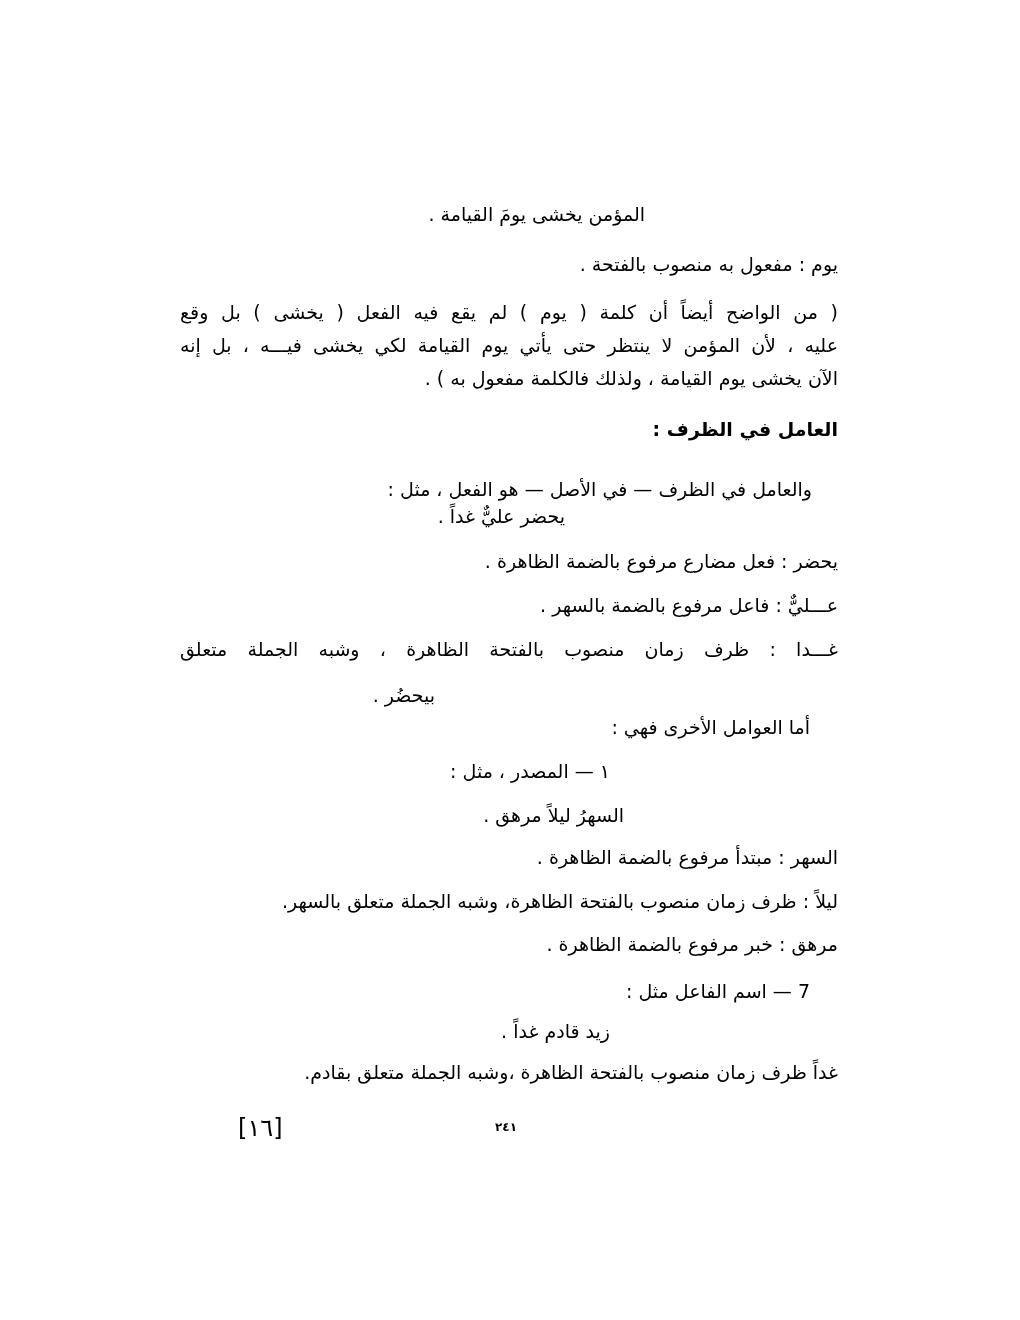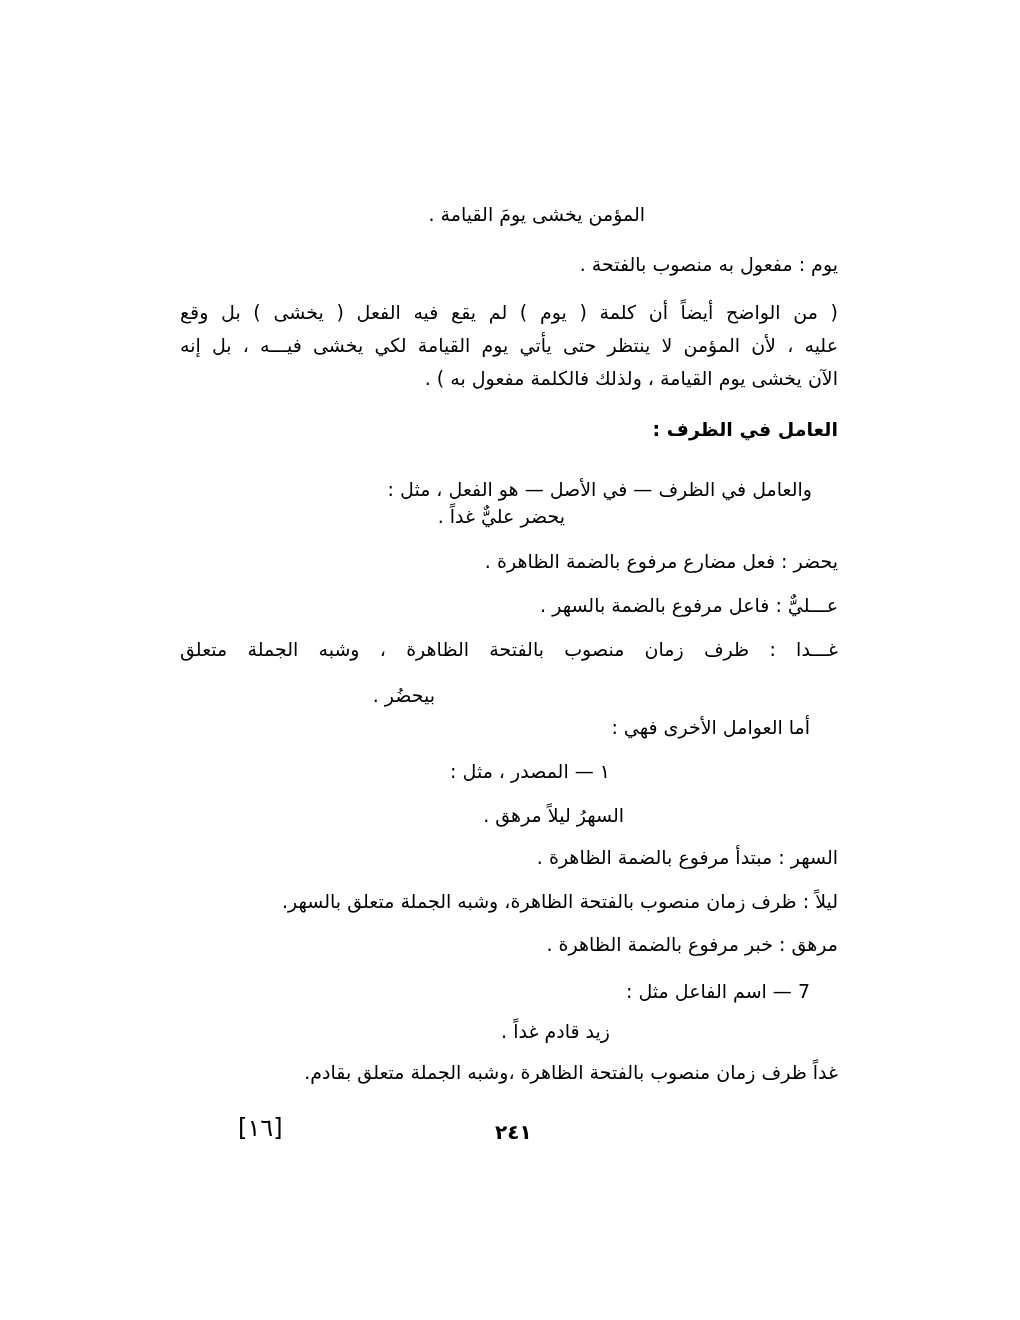--- a/index.html
+++ b/index.html
@@ -37,14 +37,14 @@
 
   <div class="line r" style="top:848px;">السهر : مبتدأ مرفوع بالضمة الظاهرة .</div>
   <div class="line r" style="top:892px;">ليلاً : ظرف زمان منصوب بالفتحة الظاهرة، وشبه الجملة متعلق بالسهر.</div>
   <div class="line r" style="top:935px;">مرهق : خبر مرفوع بالضمة الظاهرة .</div>
 
   <div class="line" style="top:982px; right:210px;">7 — اسم الفاعل مثل :</div>
   <div class="line" style="top:1022px; right:410px;margin-left:24px;">زيد قادم غداً .</div>
   <div class="line r" style="top:1063px;">غداً  ظرف زمان منصوب بالفتحة الظاهرة ،وشبه الجملة متعلق بقادم.</div>
 
   <div class="footer" style="top:1114px; left:238px; font-size:24px;text-align:right;">[١٦]</div>
-  <div class="footer" style="top:1120px; left:495px; font-size:20px; font-weight:bold;">٢٤١</div>
+  <div class="footer" style="top:1120px; left:495px; font-size:12px; font-weight:bold;">٢٤١</div>
 </div>
 
 </body></html>

